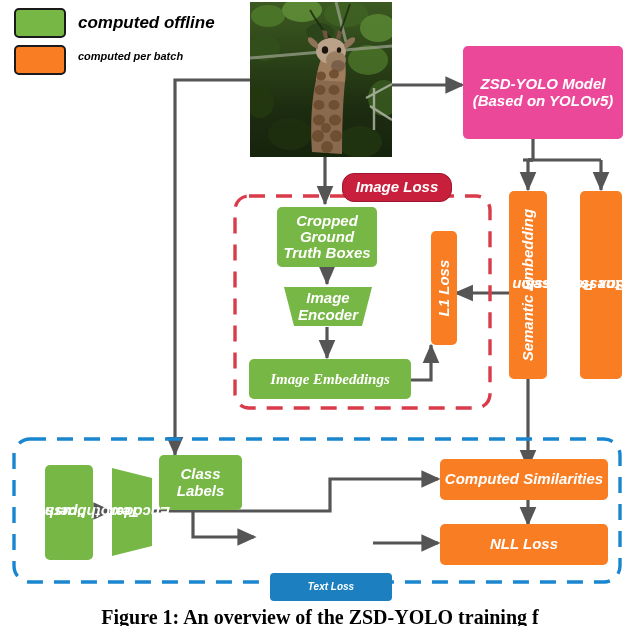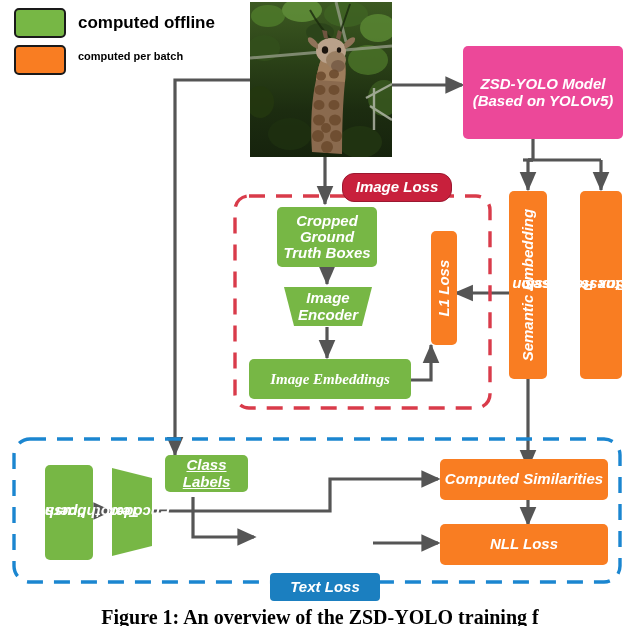--- a/index.html
+++ b/index.html
@@ -12,21 +12,21 @@
   .green{background:#77b745;border-radius:5px;}
   .orange{background:#f97d22;border-radius:5px;}
   .purple{background:#ec4899;border-radius:5px;}
   .red{background:#c8203c;border-radius:5px;border:1px solid #9b1830;}
   .blue{background:#1b7fc0;border-radius:4px;}
   .vert span{display:block;transform:rotate(-90deg);white-space:nowrap;}
   .vert{overflow:visible;}
   .trap{background:transparent;}
   .trapin{position:absolute;left:0;top:0;width:100%;height:100%;}
   .legend-sw{position:absolute;box-sizing:border-box;border:2px solid #1a1a1a;}
-  .legend-txt{position:absolute;font-weight:bold;color:#000;}
+  .legend-txt{position:absolute;font-style:italic;font-weight:bold;color:#000;}
   .caption{position:absolute;left:0;top:606px;width:640px;text-align:center;
            font-family:"Liberation Serif", serif;font-weight:bold;font-size:20px;
            color:#000;white-space:nowrap;overflow:hidden;}
   .photo{position:absolute;overflow:hidden;background:#1d2a14;z-index:4;}
   svg.layer{position:absolute;left:0;top:0;width:640px;height:626px;z-index:2;}
 </style>
 </head>
 <body>
 
 <div id="canvas">
@@ -203,21 +203,21 @@
     <span>Semantic Embedding</span>
   </div>
 
   <div class="node orange vert" style="left:580px;top:191px;width:42px;height:188px;font-size:15px;">
     <span style="text-align:center;">
       <span style="display:block;">YOLO Box Regression</span>
       <span style="display:block;">and Objectness Losses</span>
     </span>
   </div>
 
-  <div class="node green" style="left:165px;top:455px;width:83px;height:37px;font-size:15px;text-decoration:underline;">
+  <div class="node green" style="left:159px;top:455px;width:83px;height:55px;font-size:15px;">
     <div>
       <div>Class</div>
       <div>Labels</div>
     </div>
   </div>
 
   <div class="node green vert" style="left:45px;top:465px;width:48px;height:95px;font-size:15px;">
     <span style="text-align:center;">
       <span style="display:block;">"person"</span>
       <span style="display:block;">...</span>
@@ -237,19 +237,19 @@
 
 
   <div class="node orange" style="left:440px;top:459px;width:168px;height:41px;font-size:15px;">
     <span>Computed Similarities</span>
   </div>
 
   <div class="node orange" style="left:440px;top:524px;width:168px;height:41px;font-size:15px;">
     <span>NLL Loss</span>
   </div>
 
-  <div class="node blue" style="left:270px;top:573px;width:110px;height:28px;font-size:15px;z-index:9;">
+  <div class="node blue" style="left:270px;top:573px;width:122px;height:28px;font-size:10px;z-index:9;">
     <span>Text Loss</span>
   </div>
 
   <div class="caption">Figure 1: An overview of the ZSD-YOLO training f</div>
 
 </div>
 
 </body></html>

